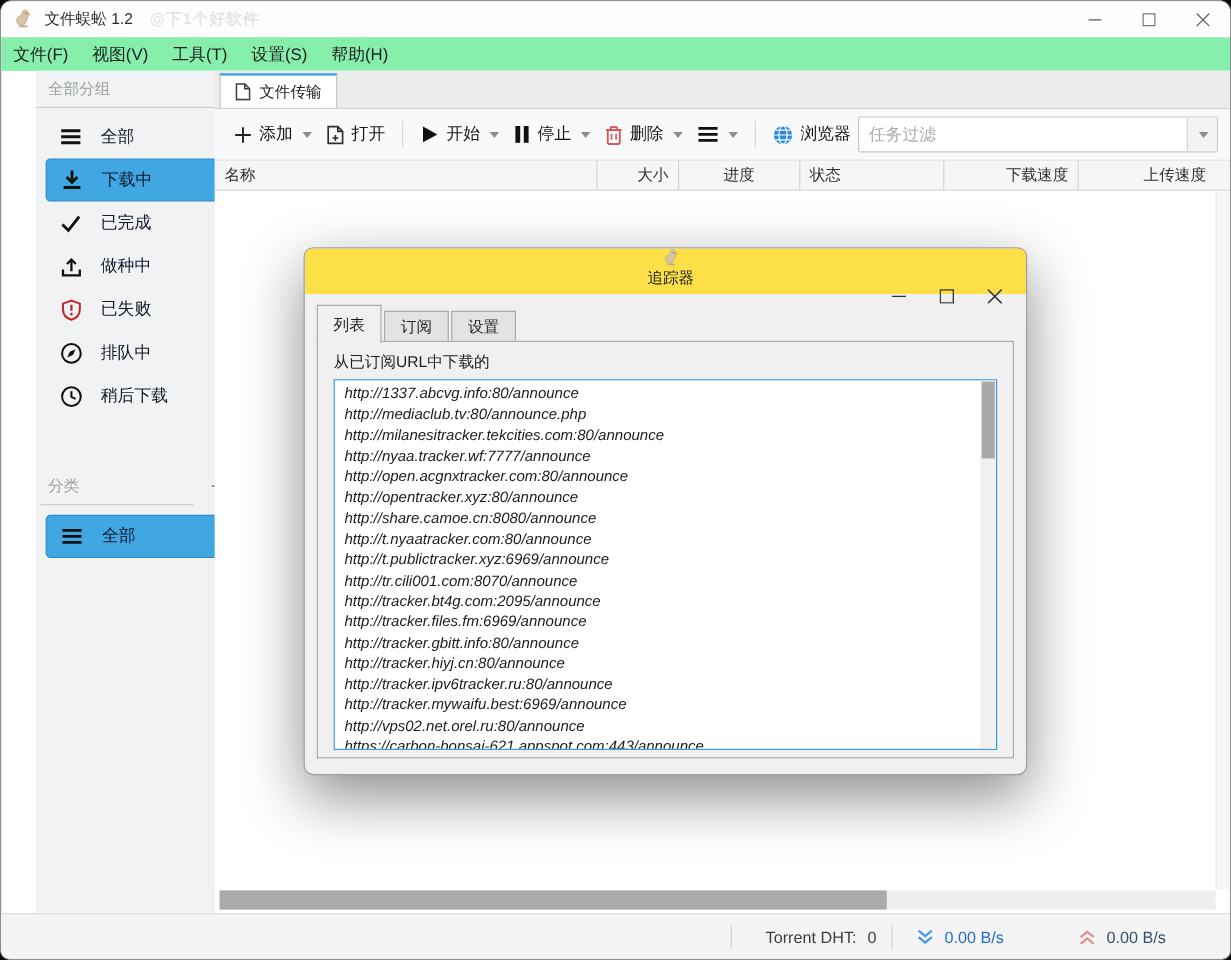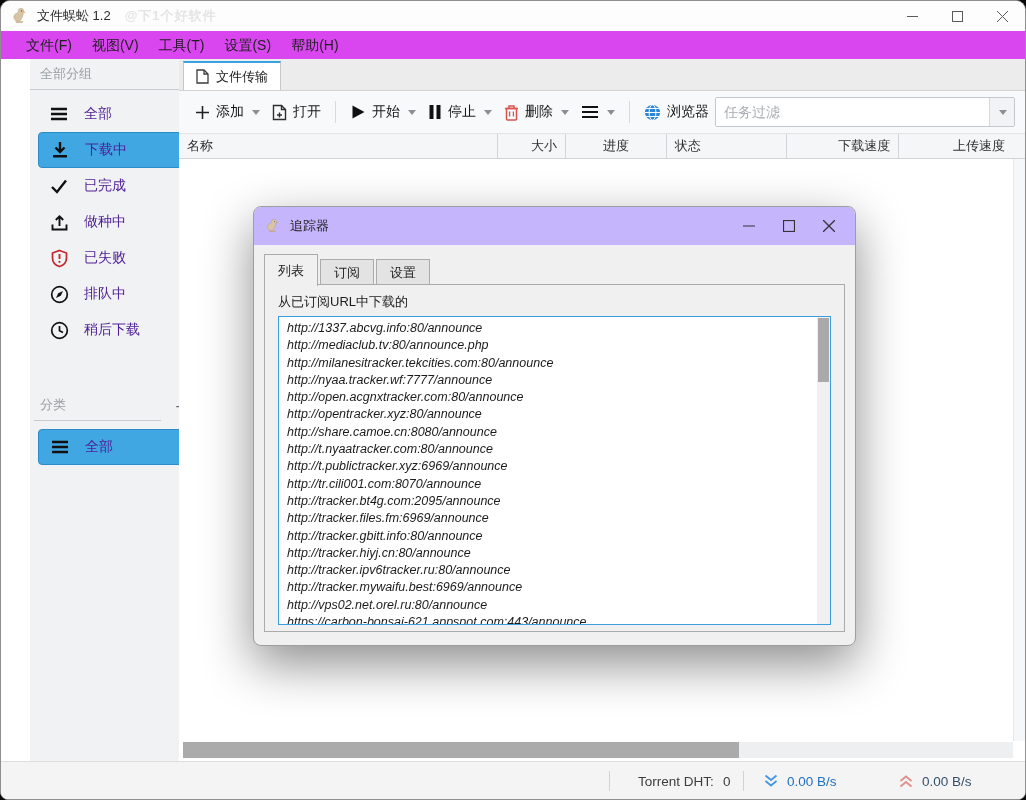--- a/index.html
+++ b/index.html
@@ -7,29 +7,29 @@
   .win{position:absolute;inset:0;background:#fff;border-radius:10px 10px 8px 8px;overflow:hidden;border:1px solid #8f8f8f;box-sizing:border-box;}
   
   .titlebar{position:absolute;left:0;top:0;right:0;height:30px;background:#fdfdfd;display:flex;align-items:center;}
   .app-ic{margin-left:10px;width:18px;height:18px;flex:0 0 auto;}
   .title-txt{margin-left:8px;font-size:13px;color:#2b2b2b;}
   .watermark{margin-left:14px;font-size:13px;color:#e4e4e4;font-weight:bold;letter-spacing:1px;}
   .wctrls{margin-left:auto;display:flex;height:100%;}
   .wbtn{width:45px;height:100%;display:flex;align-items:center;justify-content:center;color:#5a5a5a;}
   .wbtn svg{display:block;}
   
-  .menubar{position:absolute;left:0;top:30px;right:0;height:28px;background:#d946ef;display:flex;align-items:flex-start;padding-left:15px;}
+  .menubar{position:absolute;left:0;top:30px;right:0;height:28px;background:#86efac;display:flex;align-items:flex-start;padding-left:0;}
   .menu-item{padding:0 10px;font-size:14px;color:#1f1f1f;line-height:28px;}
   
   .sidebar{position:absolute;left:0;top:58px;width:178px;bottom:38px;background:#f1f2f3;border-right:1px solid #d6d8da;box-sizing:border-box;margin-left:29px;}
   .sb-header{color:#9aa0a3;font-size:13px;padding:6px 10px 4px 10px;}
   .sb-divider{height:1px;background:#c9cccf;margin:2px 0 6px 0;}
   .sb-item{position:relative;height:36px;margin:0 8px;border-radius:4px;display:flex;align-items:center;}
   .sb-item .ic{width:22px;height:22px;margin-left:10px;flex:0 0 auto;display:flex;align-items:center;justify-content:center;}
-  .sb-item .lbl{margin-left:14px;font-size:14px;color:#4c1d95;}
+  .sb-item .lbl{margin-left:14px;font-size:14px;color:#0f172a;}
   .sb-item.selected{background:#41a7e3;border:1px solid #2b8cc9;box-sizing:border-box;}
   .cat-header{display:flex;align-items:center;color:#9aa0a3;font-size:13px;padding:4px 10px 2px 10px;margin-top:44px;}
   .cat-plus{margin-left:auto;margin-right:8px;color:#6b6f72;font-size:15px;width:18px;text-align:center;}
   .sb-divider2{height:1px;background:#c9cccf;margin:4px 46px 8px 4px;}
   .splitter-dots{position:absolute;right:1px;top:350px;width:4px;display:flex;flex-direction:column;gap:5px;align-items:center;}
   .splitter-dots i{width:2px;height:2px;border-radius:50%;background:#a9adb0;}
   
   .main{position:absolute;left:178px;top:58px;right:0;bottom:38px;background:#fff;}
   .tabstrip{position:absolute;left:0;top:0;right:0;height:32px;background:#ececec;border-bottom:1px solid #d2d2d2;box-sizing:border-box;}
   .tab{position:absolute;left:4px;bottom:0;height:29px;width:98px;background:#fff;border:1px solid #c6c6c6;border-bottom:none;border-top:2px solid #3aa3e3;box-sizing:border-box;display:flex;align-items:center;justify-content:center;gap:7px;font-size:13px;color:#1c1c1c;}
@@ -50,21 +50,21 @@
   .vscroll{position:absolute;right:0;top:100px;width:12px;bottom:20px;background:#f6f7f8;border-left:1px solid #e7e8ea;box-sizing:border-box;}
   .hscroll{position:absolute;left:4px;right:12px;bottom:3px;height:16px;background:#edeff1;}
   .hthumb{position:absolute;left:0;top:0;height:100%;width:67%;background:#ababab;}
   
   .statusbar{position:absolute;left:0;right:0;bottom:0;height:38px;background:#f4f4f4;border-top:1px solid #ddd;box-sizing:border-box;}
   .st-div{position:absolute;top:9px;width:1px;height:20px;background:#d2d2d2;}
   .st-txt{position:absolute;top:0;height:38px;display:flex;align-items:center;font-size:13.5px;color:#3d3d3d;}
   .st-blue{color:#1f6fc4;} .st-navy{color:#35506b;}
   
   .dialog{position:absolute;left:252px;top:205px;width:603px;height:440px;background:#f0f0f0;border-radius:8px;border:1px solid #9e9e9e;box-shadow:0 18px 50px rgba(0,0,0,.45);box-sizing:border-box;overflow:hidden;}
-  .dlg-titlebar{position:absolute;left:0;top:0;right:0;height:38px;background:#c4b5fd;display:flex;align-items:center;}
+  .dlg-titlebar{position:absolute;left:0;top:0;right:0;height:38px;background:#fde047;display:flex;align-items:center;flex-direction:column;}
   .dlg-title{margin-left:9px;font-size:13px;color:#222;}
   .dlg-ctrls{margin-left:auto;display:flex;height:100%;margin-right:6px;}
   .dlg-btn{width:40px;height:100%;display:flex;align-items:center;justify-content:center;color:#444;}
   .dlg-tabs{position:absolute;left:10px;top:47px;display:flex;align-items:flex-end;}
   .dtab{height:26px;padding:0 13px;background:#e3e3e3;border:1px solid #ababab;border-bottom:none;margin-right:2px;display:flex;align-items:center;font-size:13px;color:#1e1e1e;}
   .dtab.active{height:31px;background:#f0f0f0;position:relative;z-index:2;}
   .dlg-pane{position:absolute;left:10px;right:10px;top:77px;bottom:13px;border:1px solid #ababab;background:#f0f0f0;box-sizing:border-box;z-index:1;}
   .pane-label{font-size:13px;color:#1c1c1c;padding:8px 0 6px 13px;}
   .tracker-box{position:absolute;left:13px;right:13px;top:31px;height:309px;background:#fff;border:1px solid #3b9ddd;box-sizing:border-box;overflow:hidden;}
   .tracker-lines{position:absolute;left:0;top:0;right:13px;bottom:0;overflow:hidden;padding:3px 0 0 8px;}

